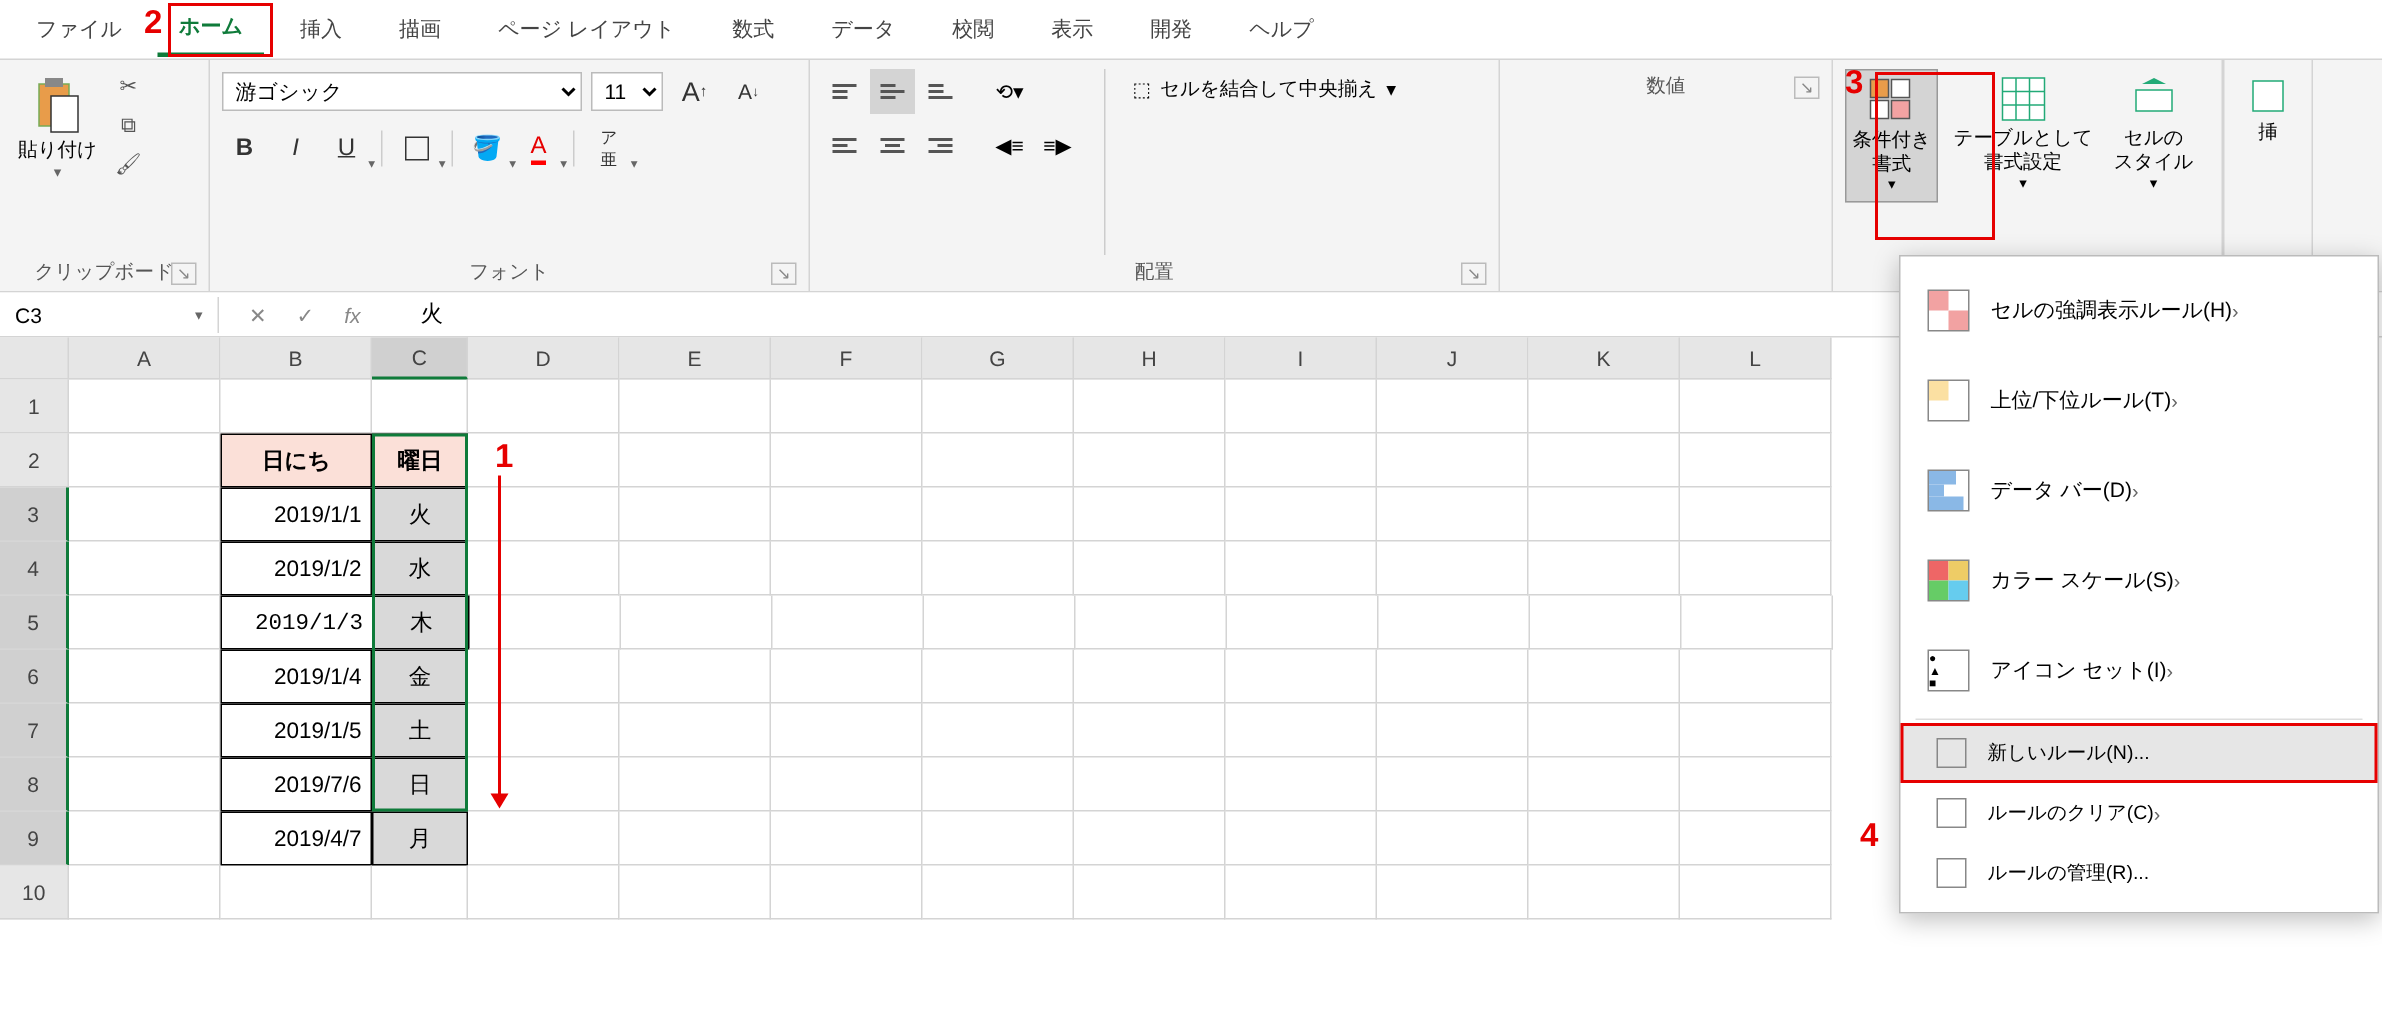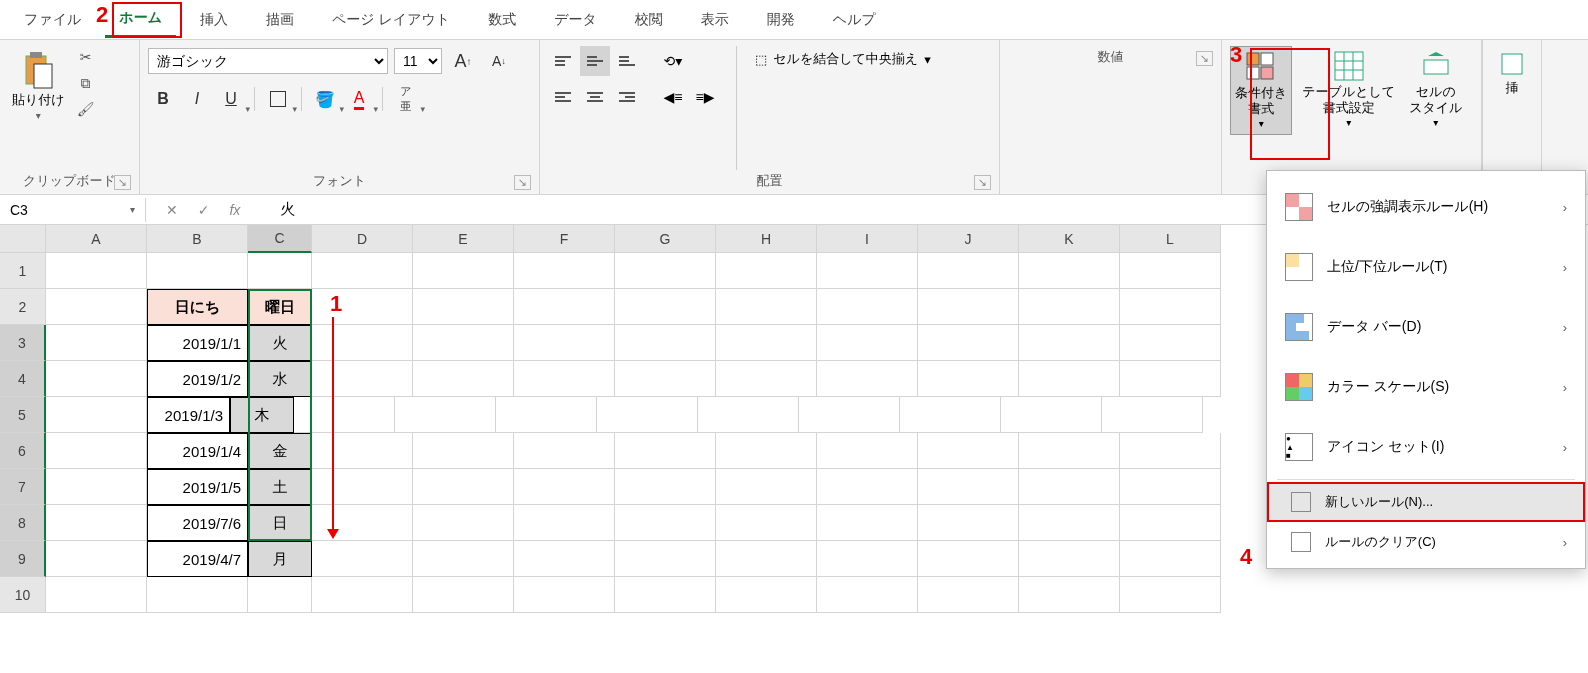--- a/index.html
+++ b/index.html
@@ -40,21 +40,21 @@
 .cell.date { border: 1px solid #000; justify-content: flex-end; }
 .cell.day { border: 1px solid #000; background: #d9d9d9; justify-content: center; }
 .selbox { position: absolute; border: 2px solid #0f7b3a; pointer-events: none; }
 .table-wrap { position: relative; }
 .row { display: flex; }
 .annot { position: absolute; color: #e60000; font-weight: bold; font-size: 22px; z-index: 5; }
 .redbox { position: absolute; border: 2px solid #e60000; z-index: 5; pointer-events: none; }
 .arrow { position: absolute; width: 2px; background: #e60000; z-index: 5; }
 .arrow::after { content: ""; position: absolute; bottom: -2px; left: -5px; border-left: 6px solid transparent; border-right: 6px solid transparent; border-top: 10px solid #e60000; }
 .cfmenu { position: absolute; top: 170px; right: 2px; width: 320px; background: #fff; border: 1px solid #bbb; box-shadow: 0 4px 16px rgba(0,0,0,.25); z-index: 10; padding: 6px 0; }
-.cfitem { display: flex; align-items: center; justify-content: space-between; padding: 16px 18px; cursor: pointer; font-size: 14px; }
+.cfitem { display: flex; align-items: center; padding: 16px 18px; cursor: pointer; font-size: 14px; }
 .cfitem .lt { display: flex; align-items: center; gap: 14px; }
 .cficon { width: 28px; height: 28px; border: 1px solid #888; display: flex; flex-wrap: wrap; }
 .cficon div { width: 50%; height: 50%; }
 .cfitem.sub { padding: 10px 18px 10px 24px; font-size: 13px; }
 .hr { height: 1px; background: #ddd; margin: 2px 10px; }
 .cfsmicon { width: 20px; height: 20px; border: 1px solid #888; }
 .chev { color: #666; font-size: 13px; }
 .num-stack { display: flex; flex-direction: column; gap: 8px; }
 .num-row { display: flex; gap: 8px; align-items: center; }
 </style>
@@ -337,21 +337,21 @@
         <div class="cell" style="width: 101px;"></div>
         <div class="cell" style="width: 101px;"></div>
         <div class="cell" style="width: 101px;"></div>
         <div class="cell" style="width: 101px;"></div>
         <div class="cell" style="width: 101px;"></div>
         <div class="cell" style="width: 101px;"></div>
       </div>
       <div class="row">
         <div class="rowhdr sel">5</div>
         <div class="cell" style="width: 101px;"></div>
-        <div class="cell date" style="width: 83px;">2019/1/3</div>
+        <div class="cell date" style="width: 102px; font-family: Liberation Mono, monospace;">2019/1/3</div>
         <div class="cell day" style="width: 64px;">木</div>
         <div class="cell" style="width: 101px;"></div>
         <div class="cell" style="width: 101px;"></div>
         <div class="cell" style="width: 101px;"></div>
         <div class="cell" style="width: 101px;"></div>
         <div class="cell" style="width: 101px;"></div>
         <div class="cell" style="width: 101px;"></div>
         <div class="cell" style="width: 101px;"></div>
         <div class="cell" style="width: 101px;"></div>
         <div class="cell" style="width: 101px;"></div>
@@ -509,13 +509,19 @@
         <span>新しいルール(N)...</span>
       </div>
     </div>
   <div class="cfitem sub">
       <div class="lt">
         <div class="cfsmicon"></div>
         <span>ルールのクリア(C)</span>
       </div>
       <span class="chev">›</span>
     </div>
+  <div class="cfitem sub">
+      <div class="lt">
+        <div class="cfsmicon"></div>
+        <span>ルールの管理(R)...</span>
+      </div>
+    </div>
 </div>
 
 </body></html>

